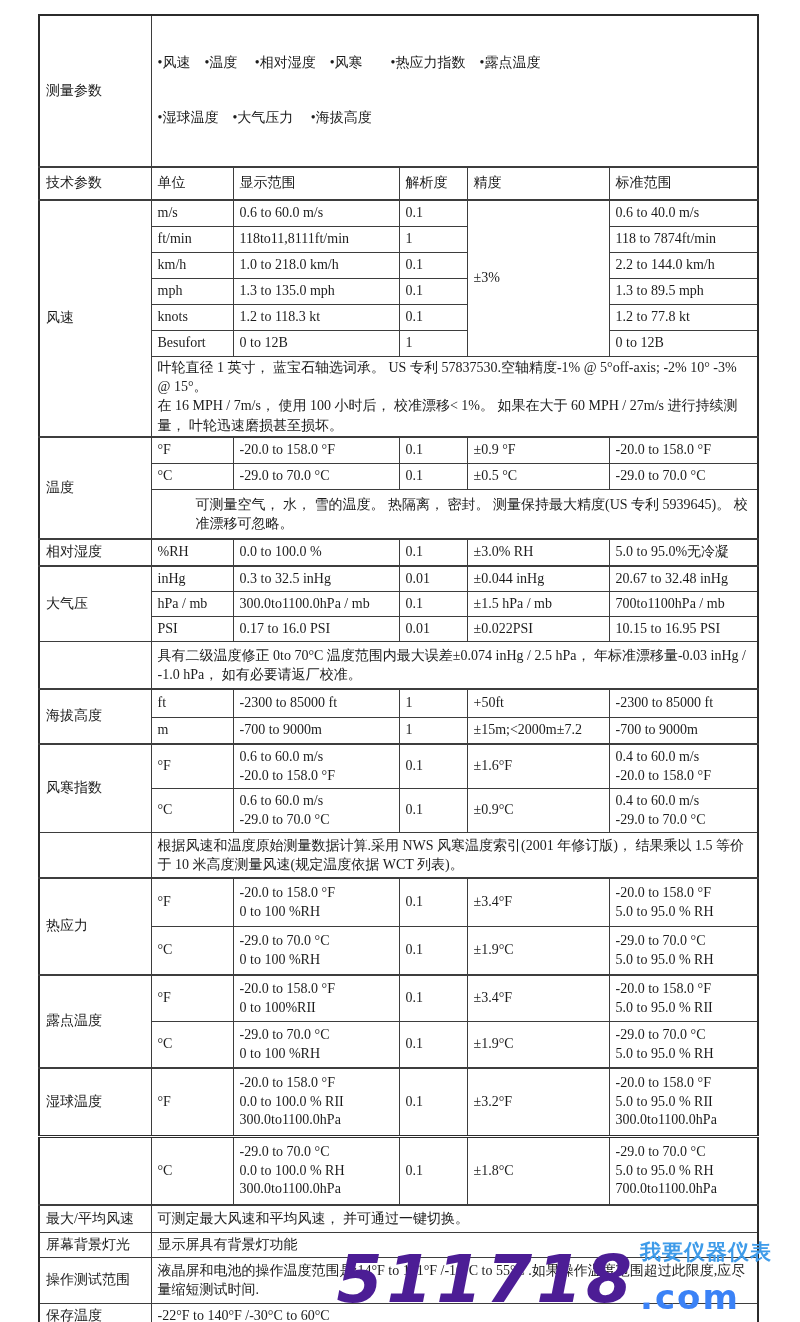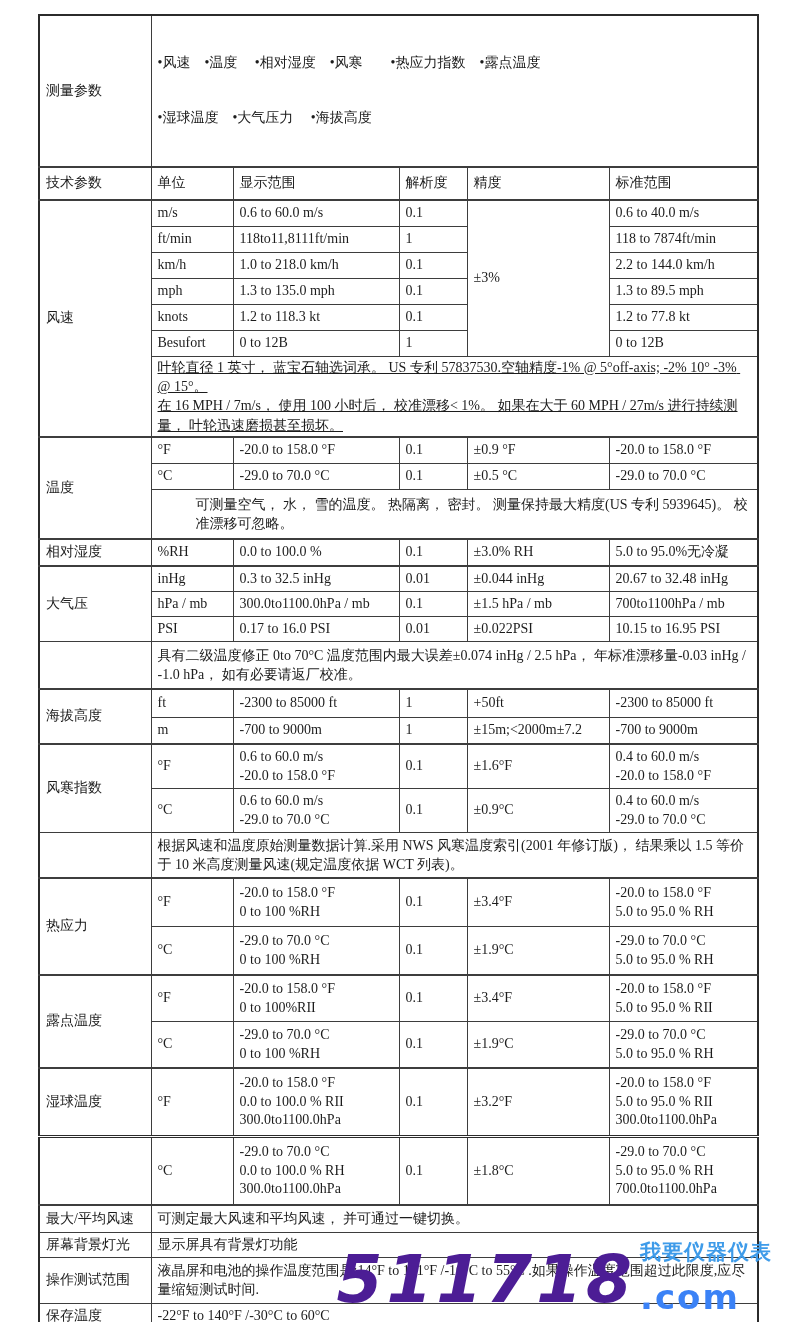--- a/index.html
+++ b/index.html
@@ -15,21 +15,21 @@
   tr.sec2 td{border-top:3px double #2b2b2b;}
   td.lab{padding-left:8px;}
   td.v,td.note{white-space:pre-wrap;}
   td.note{line-height:1.38;padding:2px 8px;}
   .r-measure td{height:44px;border-radius:23px;}
   .r-header td{height:29px;}
   tr.h22 td{height:22px;} tr.h23 td{height:23px;margin-top:48px;} tr.h24 td{height:24px;}
   tr.h25 td{height:25px;}
   tr.h41 td{height:41px;} tr.h43 td{height:43px;} tr.h45 td{height:45px;}
   tr.h64 td{height:64px;}
-  tr.hn42 td{height:42px;} tr.hn44 td{height:44px;} tr.hn46 td{height:46px;padding-left:44px;} tr.hn77 td{height:77px;text-decoration:underline;}
+  tr.hn42 td{height:42px;} tr.hn44 td{height:44px;} tr.hn46 td{height:46px;padding-left:44px;} tr.hn77 td{height:77px;}
   .mline{white-space:pre-wrap;}
   
   .logo{position:absolute;right:28px;top:1238px;display:flex;align-items:flex-end;
         font-family:"DejaVu Sans","Liberation Sans",sans-serif;cursor:pointer;}
   .logo-num{font-size:66px;font-weight:bold;font-style:italic;color:#4c1d95;
             letter-spacing:4px;line-height:0.95;}
   .logo-right{display:flex;flex-direction:column;align-items:flex-start;margin-left:4px;gap:16px;}
   .logo-slogan{font-size:21px;font-weight:bold;color:#3E9BE9;letter-spacing:1px;margin-bottom:2px;}
   .logo-com{font-size:34px;font-weight:bold;color:#3b82f6;line-height:0.8;letter-spacing:2px;}
 </style>

